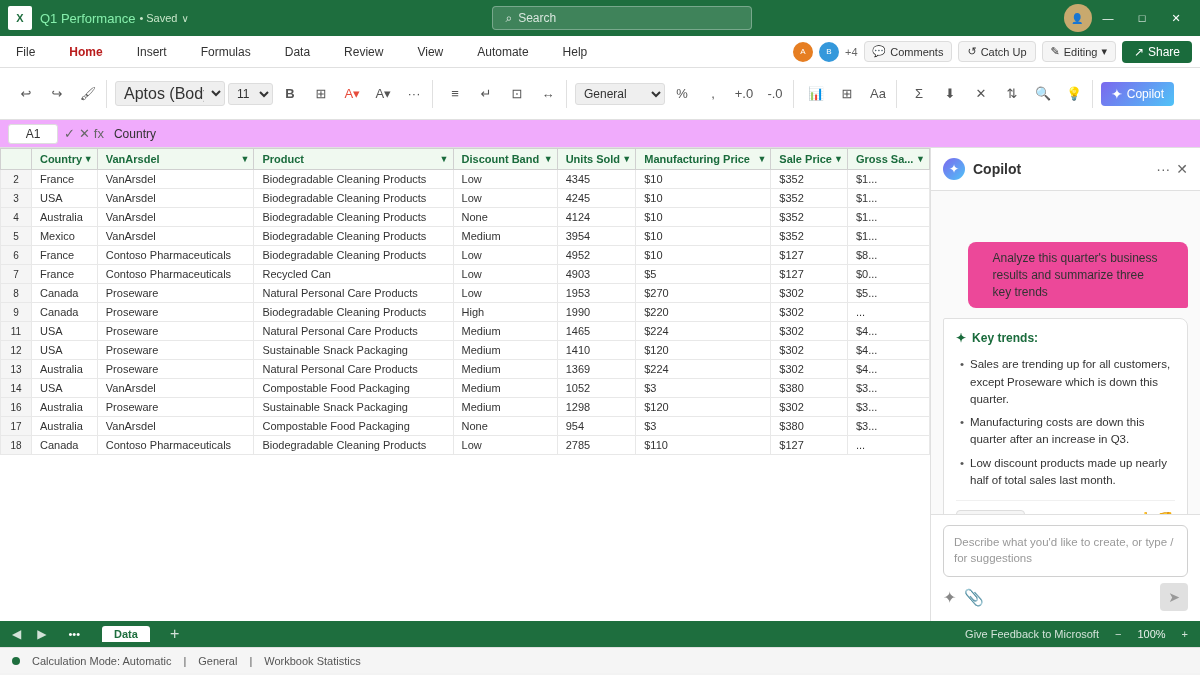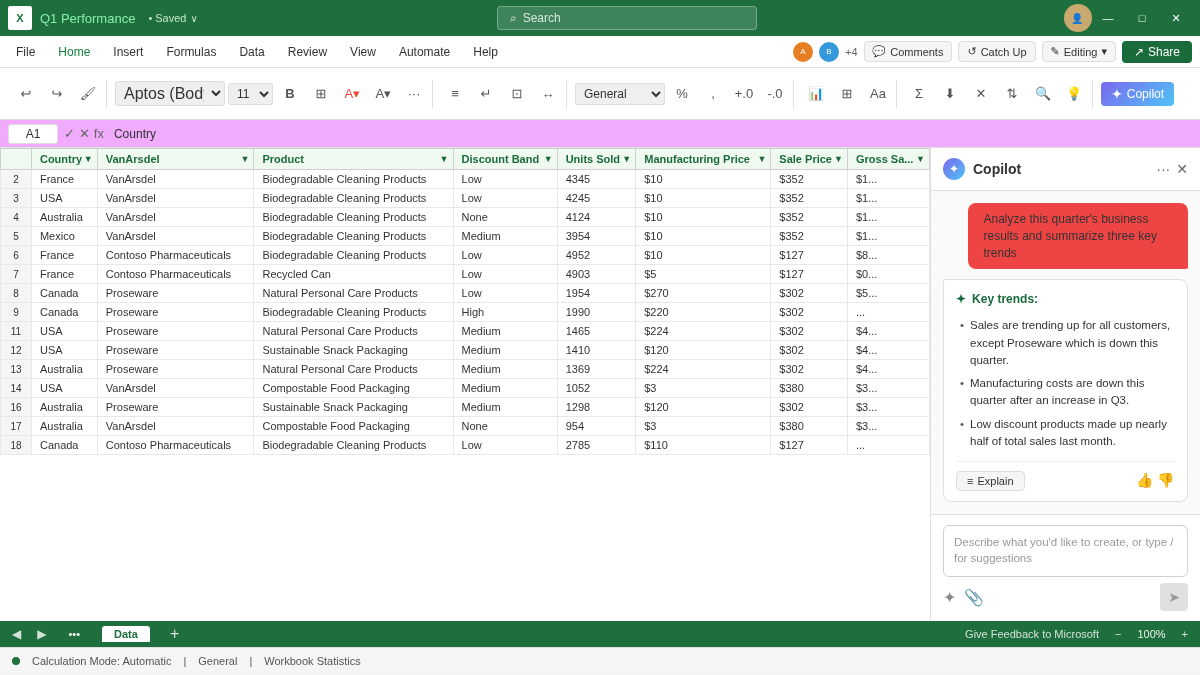--- a/index.html
+++ b/index.html
@@ -27,21 +27,20 @@
     }
     #title-bar .file-title {
       color: #86efac;
       font-size: 13px;
       margin-right: 4px;
     }
     #title-bar .saved-badge {
       color: #c8e6c9;
       font-size: 11px;
       margin-right: 4px;
-      margin-left: 9px;
     }
     #title-bar .chevron-down {
       color: #c8e6c9;
       font-size: 10px;
       margin-right: auto;
     }
     #title-bar .search-box {
       background: rgba(255,255,255,0.15);
       border: 1px solid rgba(255,255,255,0.3);
       border-radius: 4px;
@@ -78,30 +77,30 @@
     }
 
     
     #menu-bar {
       background: #fff;
       height: 32px;
       display: flex;
       align-items: center;
       padding: 0 8px;
       border-bottom: 1px solid #e0e0e0;
-      gap: 7px;
+      gap: 18px;
     }
     #menu-bar .menu-item {
       padding: 4px 8px;
       font-size: 12px;
       color: #333;
       cursor: pointer;
       border-radius: 3px;
     }
-    #menu-bar .menu-item.active { color: #15803d; font-weight: 400; }
+    #menu-bar .menu-item.active { color: #b91c1c; font-weight: 700; }
     #menu-bar .menu-spacer { flex: 1; }
     #menu-bar .menu-actions {
       display: flex;
       align-items: center;
       gap: 6px;
     }
     .avatar-sm {
       width: 24px; height: 24px;
       border-radius: 50%;
       border: 2px solid white;
@@ -323,28 +322,29 @@
     }
     #copilot-messages {
       flex: 1;
       overflow-y: auto;
       padding: 12px;
       display: flex;
       flex-direction: column;
       gap: 10px;
     }
     .user-message {
-      background: #ef4444;
+      background: #ec4899;
       border-radius: 8px 8px 2px 8px;
-      padding: 8px 16px;
+      padding: 8px 25px;
       font-size: 12px;
       color: #333;
       line-height: 1.4;
       align-self: flex-end;
       max-width: 90%;
+      margin-top: 39px;
     }
     .ai-message {
       background: #fff;
       border: 1px solid #e0e0e0;
       border-radius: 2px 8px 8px 8px;
       padding: 10px 12px;
       font-size: 11.5px;
       color: #333;
       line-height: 1.5;
     }
@@ -726,21 +726,21 @@
               <td>$5</td>
               <td>$127</td>
               <td>$0...</td>
             </tr>
             <tr>
               <td class="row-num">8</td>
               <td>Canada</td>
               <td>Proseware</td>
               <td>Natural Personal Care Products</td>
               <td>Low</td>
-              <td>1954</td>
+              <td>1953</td>
               <td>$270</td>
               <td>$302</td>
               <td>$5...</td>
             </tr>
             <tr>
               <td class="row-num">9</td>
               <td>Canada</td>
               <td>Proseware</td>
               <td>Biodegradable Cleaning Products</td>
               <td>High</td>

